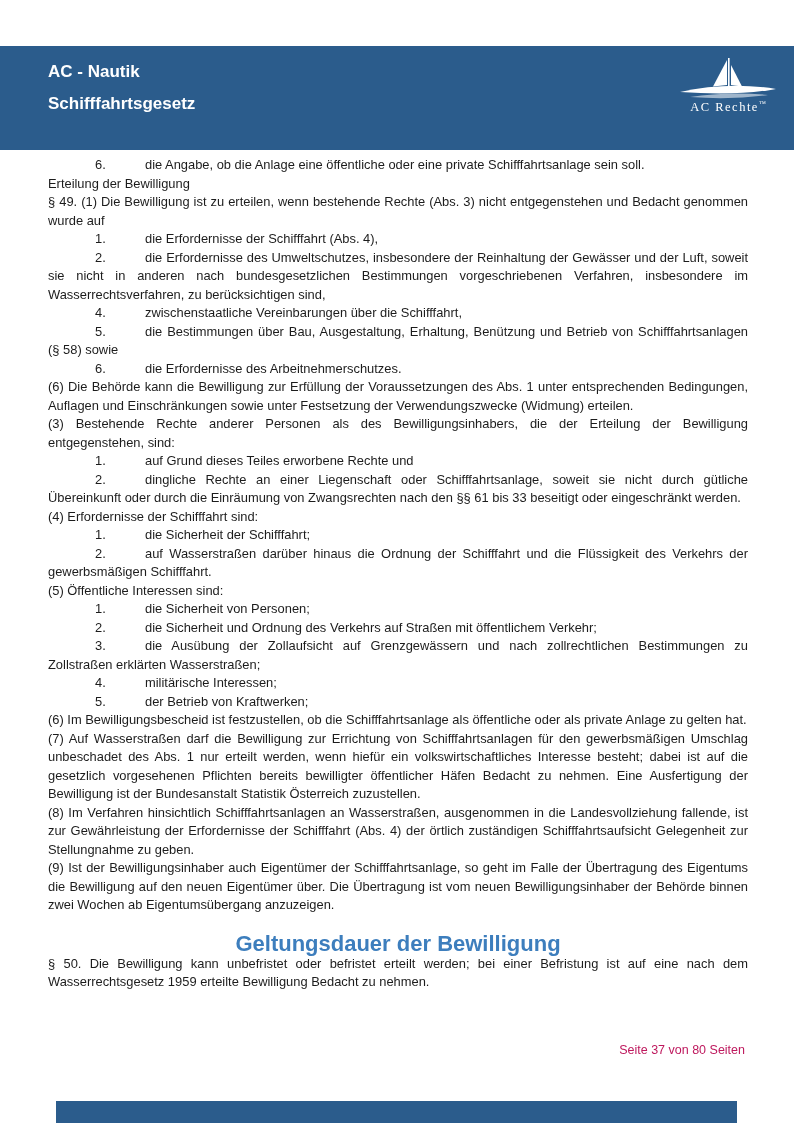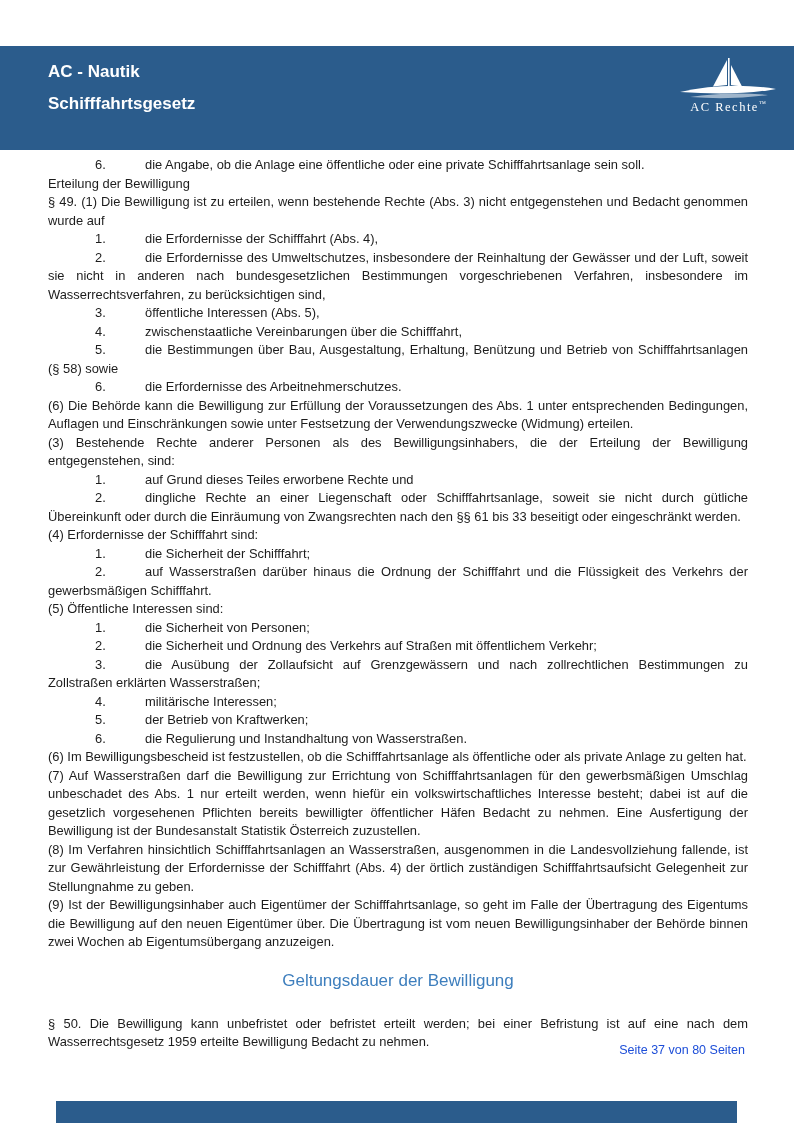--- a/index.html
+++ b/index.html
@@ -33,28 +33,28 @@
 
   
   .doc-body {
     position:absolute; top:156px; left:48px; width:700px;
     font-size:12.9px; line-height:18.5px; text-align:justify;
   }
   .para { margin:0; }
   .item { margin:0; }
   .item-num { display:inline-block; margin-left:47px; width:50px; text-align:left; }
   .section-heading {
-    text-align:center; color:#3d7ebd; font-size:17px; font-weight:400;
-    line-height:22px; margin-top:18px; margin-bottom:23px;
+    text-align:center; color:#3d7ebd; font-size:22px; font-weight:700;
+    line-height:22px; margin-top:18px; margin-bottom:0;
   }
 
   
   .page-number {
     position:absolute; top:1042px; right:49px;
-    font-size:12.5px; color:#1d4ed8; line-height:16px;
+    font-size:12.5px; color:#be185d; line-height:16px;
   }
   .footer-bar {
     position:absolute; bottom:0; left:56px; width:681px; height:22px;
     background:#2b5c8c;
   }
 </style>
 </head>
 <body>
 
 <div class="header-bar">
@@ -79,38 +79,36 @@
     <div class="logo-text"><span>AC Rechte</span><span class="logo-tm">™</span></div>
   </div>
 </div>
 
 <div class="doc-body">
     <div class="item"><span class="item-num">6.</span><span>die Angabe, ob die Anlage eine öffentliche oder eine private Schifffahrtsanlage sein soll.</span></div>
     <div class="para">Erteilung der Bewilligung</div>
     <div class="para">§ 49. (1) Die Bewilligung ist zu erteilen, wenn bestehende Rechte (Abs. 3) nicht entgegenstehen und Bedacht genommen wurde auf</div>
     <div class="item"><span class="item-num">1.</span><span>die Erfordernisse der Schifffahrt (Abs. 4),</span></div>
     <div class="item"><span class="item-num">2.</span><span>die Erfordernisse des Umweltschutzes, insbesondere der Reinhaltung der Gewässer und der Luft, soweit sie nicht in anderen nach bundesgesetzlichen Bestimmungen vorgeschriebenen Verfahren, insbesondere im Wasserrechtsverfahren, zu berücksichtigen sind,</span></div>
-    <div class="item"><span class="item-num">3.</span><span>öffentliche Interessen (Abs. 5),</span></div>
     <div class="item"><span class="item-num">4.</span><span>zwischenstaatliche Vereinbarungen über die Schifffahrt,</span></div>
     <div class="item"><span class="item-num">5.</span><span>die Bestimmungen über Bau, Ausgestaltung, Erhaltung, Benützung und Betrieb von Schifffahrtsanlagen (§ 58) sowie</span></div>
     <div class="item"><span class="item-num">6.</span><span>die Erfordernisse des Arbeitnehmerschutzes.</span></div>
     <div class="para">(6) Die Behörde kann die Bewilligung zur Erfüllung der Voraussetzungen des Abs. 1 unter entsprechenden Bedingungen, Auflagen und Einschränkungen sowie unter Festsetzung der Verwendungszwecke (Widmung) erteilen.</div>
     <div class="para">(3) Bestehende Rechte anderer Personen als des Bewilligungsinhabers, die der Erteilung der Bewilligung entgegenstehen, sind:</div>
     <div class="item"><span class="item-num">1.</span><span>auf Grund dieses Teiles erworbene Rechte und</span></div>
     <div class="item"><span class="item-num">2.</span><span>dingliche Rechte an einer Liegenschaft oder Schifffahrtsanlage, soweit sie nicht durch gütliche Übereinkunft oder durch die Einräumung von Zwangsrechten nach den §§ 61 bis 33 beseitigt oder eingeschränkt werden.</span></div>
     <div class="para">(4) Erfordernisse der Schifffahrt sind:</div>
     <div class="item"><span class="item-num">1.</span><span>die Sicherheit der Schifffahrt;</span></div>
     <div class="item"><span class="item-num">2.</span><span>auf Wasserstraßen darüber hinaus die Ordnung der Schifffahrt und die Flüssigkeit des Verkehrs der gewerbsmäßigen Schifffahrt.</span></div>
     <div class="para">(5) Öffentliche Interessen sind:</div>
     <div class="item"><span class="item-num">1.</span><span>die Sicherheit von Personen;</span></div>
     <div class="item"><span class="item-num">2.</span><span>die Sicherheit und Ordnung des Verkehrs auf Straßen mit öffentlichem Verkehr;</span></div>
     <div class="item"><span class="item-num">3.</span><span>die Ausübung der Zollaufsicht auf Grenzgewässern und nach zollrechtlichen Bestimmungen zu Zollstraßen erklärten Wasserstraßen;</span></div>
     <div class="item"><span class="item-num">4.</span><span>militärische Interessen;</span></div>
     <div class="item"><span class="item-num">5.</span><span>der Betrieb von Kraftwerken;</span></div>
-    <div class="item"><span class="item-num">6.</span><span>die Regulierung und Instandhaltung von Wasserstraßen.</span></div>
     <div class="para">(6) Im Bewilligungsbescheid ist festzustellen, ob die Schifffahrtsanlage als öffentliche oder als private Anlage zu gelten hat.</div>
     <div class="para">(7) Auf Wasserstraßen darf die Bewilligung zur Errichtung von Schifffahrtsanlagen für den gewerbsmäßigen Umschlag unbeschadet des Abs. 1 nur erteilt werden, wenn hiefür ein volkswirtschaftliches Interesse besteht; dabei ist auf die gesetzlich vorgesehenen Pflichten bereits bewilligter öffentlicher Häfen Bedacht zu nehmen. Eine Ausfertigung der Bewilligung ist der Bundesanstalt Statistik Österreich zuzustellen.</div>
     <div class="para">(8) Im Verfahren hinsichtlich Schifffahrtsanlagen an Wasserstraßen, ausgenommen in die Landesvollziehung fallende, ist zur Gewährleistung der Erfordernisse der Schifffahrt (Abs. 4) der örtlich zuständigen Schifffahrtsaufsicht Gelegenheit zur Stellungnahme zu geben.</div>
     <div class="para">(9) Ist der Bewilligungsinhaber auch Eigentümer der Schifffahrtsanlage, so geht im Falle der Übertragung des Eigentums die Bewilligung auf den neuen Eigentümer über. Die Übertragung ist vom neuen Bewilligungsinhaber der Behörde binnen zwei Wochen ab Eigentumsübergang anzuzeigen.</div>
     <div class="section-heading">Geltungsdauer der Bewilligung</div>
     <div class="para">§ 50. Die Bewilligung kann unbefristet oder befristet erteilt werden; bei einer Befristung ist auf eine nach dem Wasserrechtsgesetz 1959 erteilte Bewilligung Bedacht zu nehmen.</div>
   </div>
 
 <div class="page-number">Seite 37 von 80 Seiten</div>
 <div class="footer-bar"></div>

